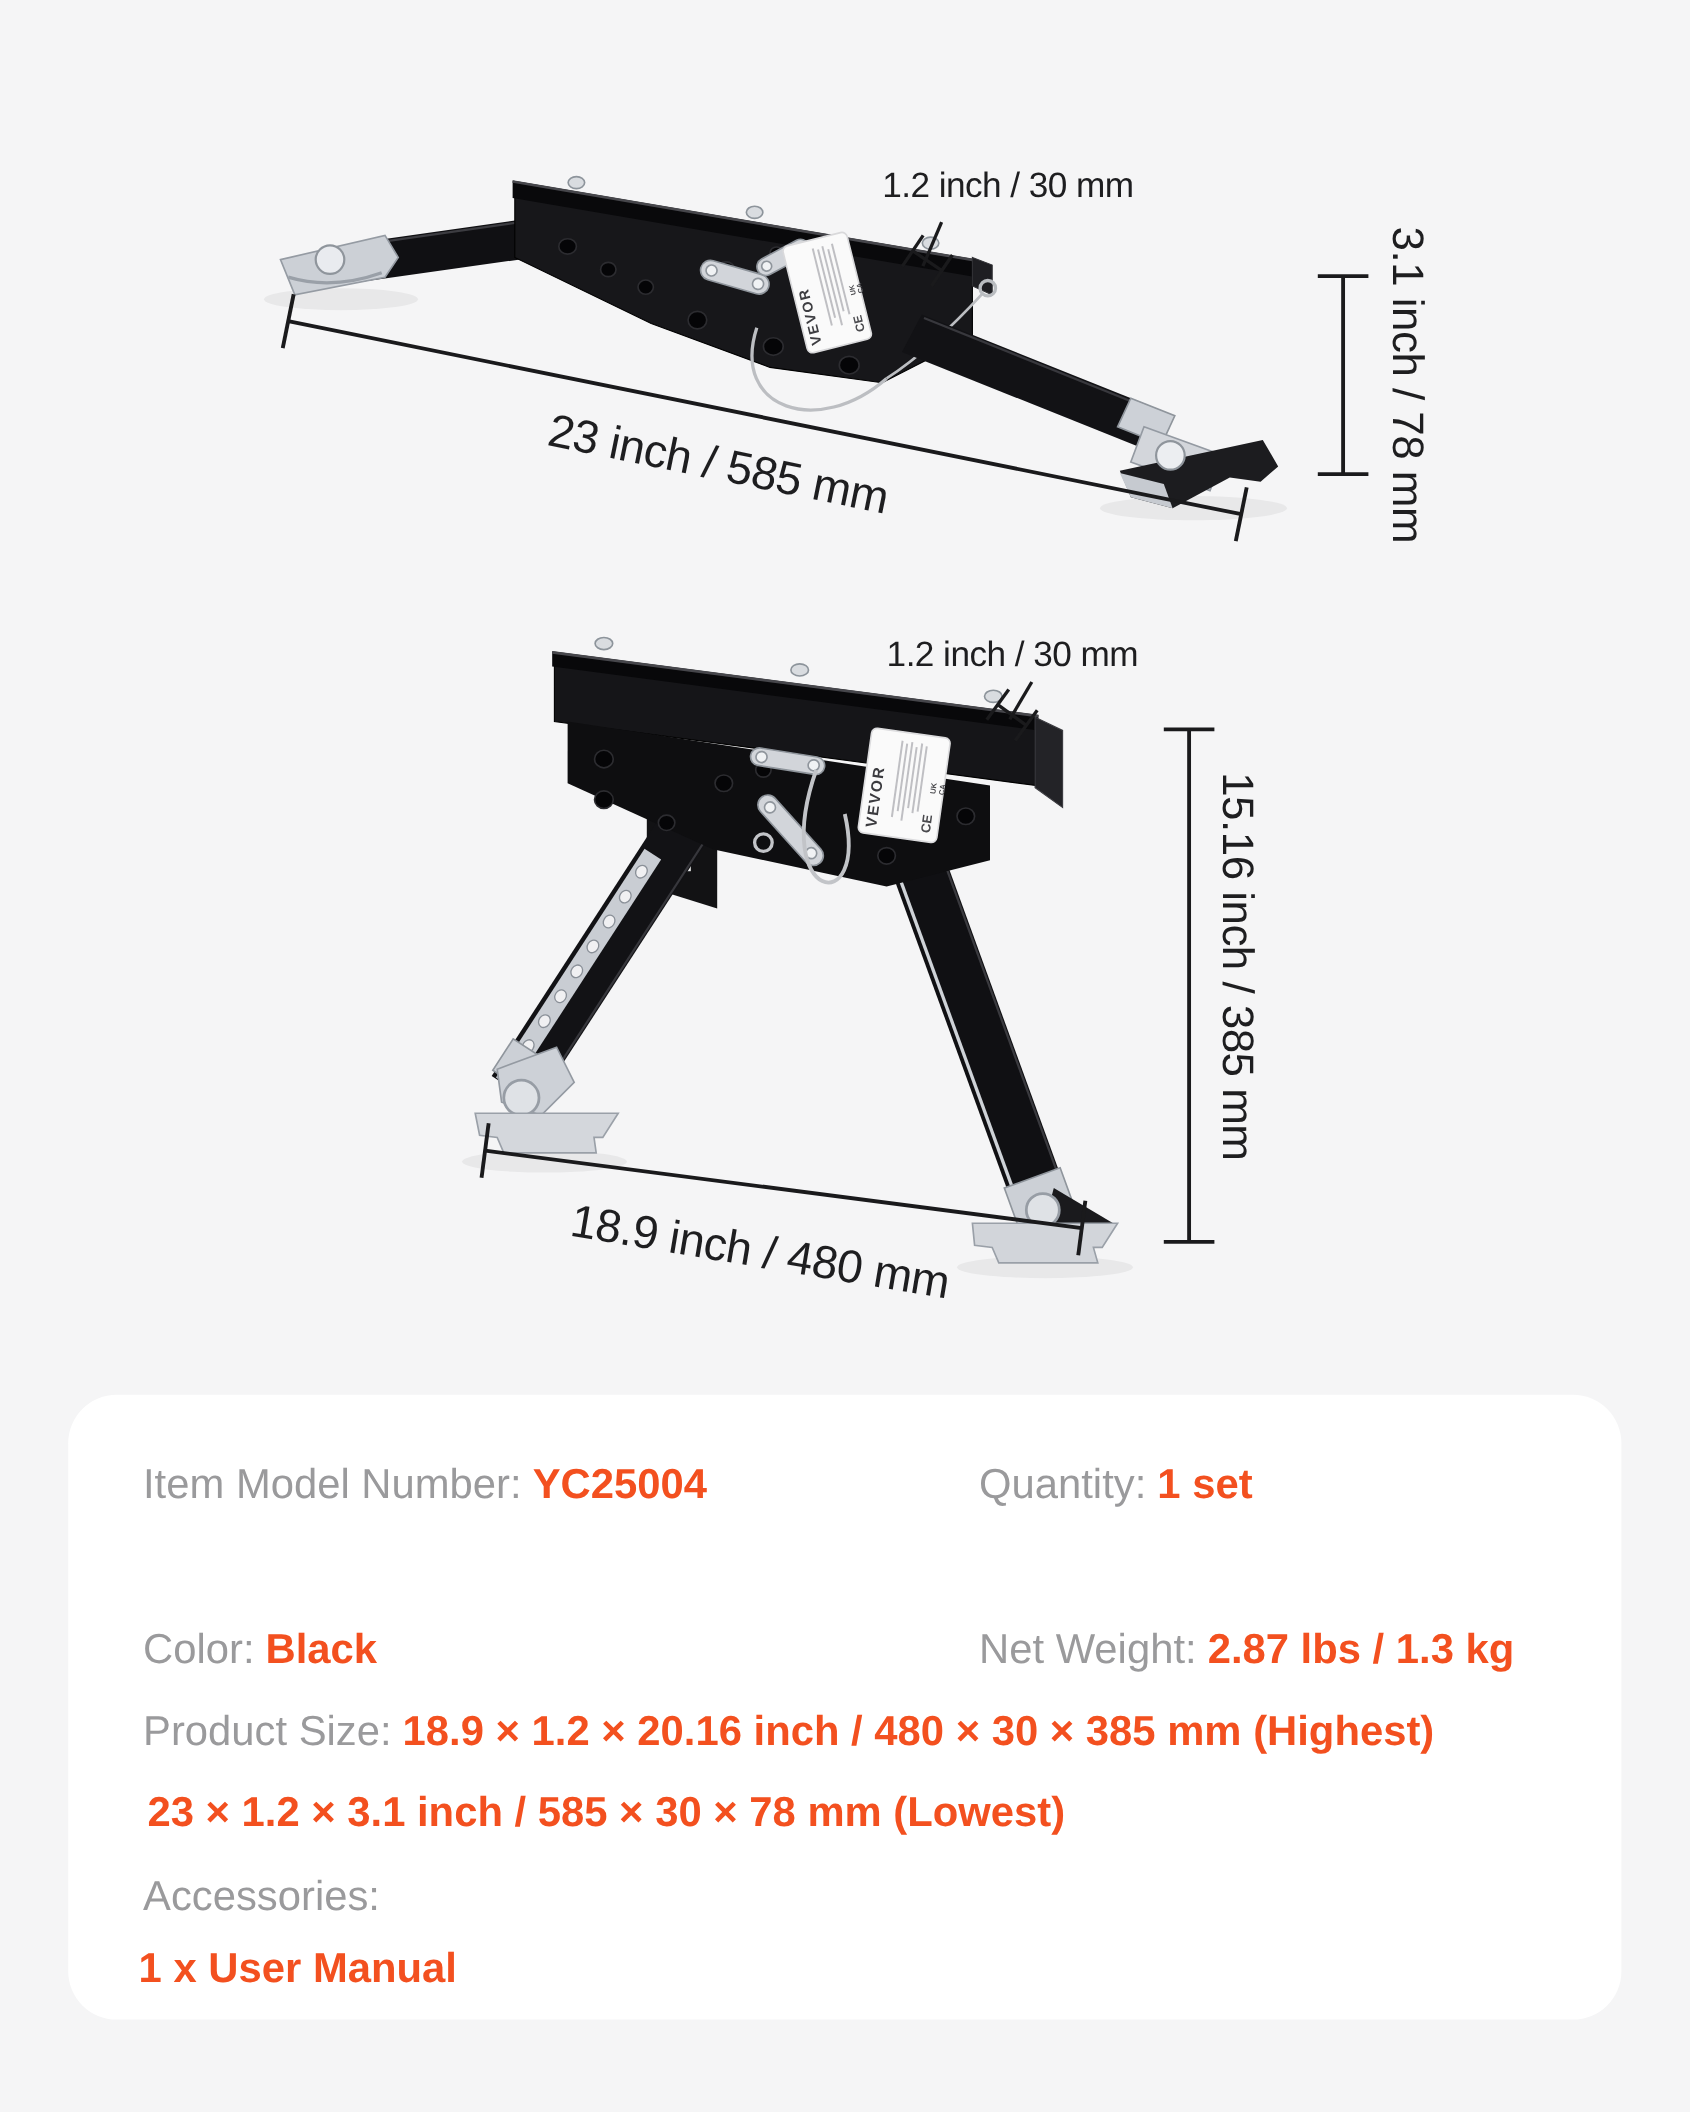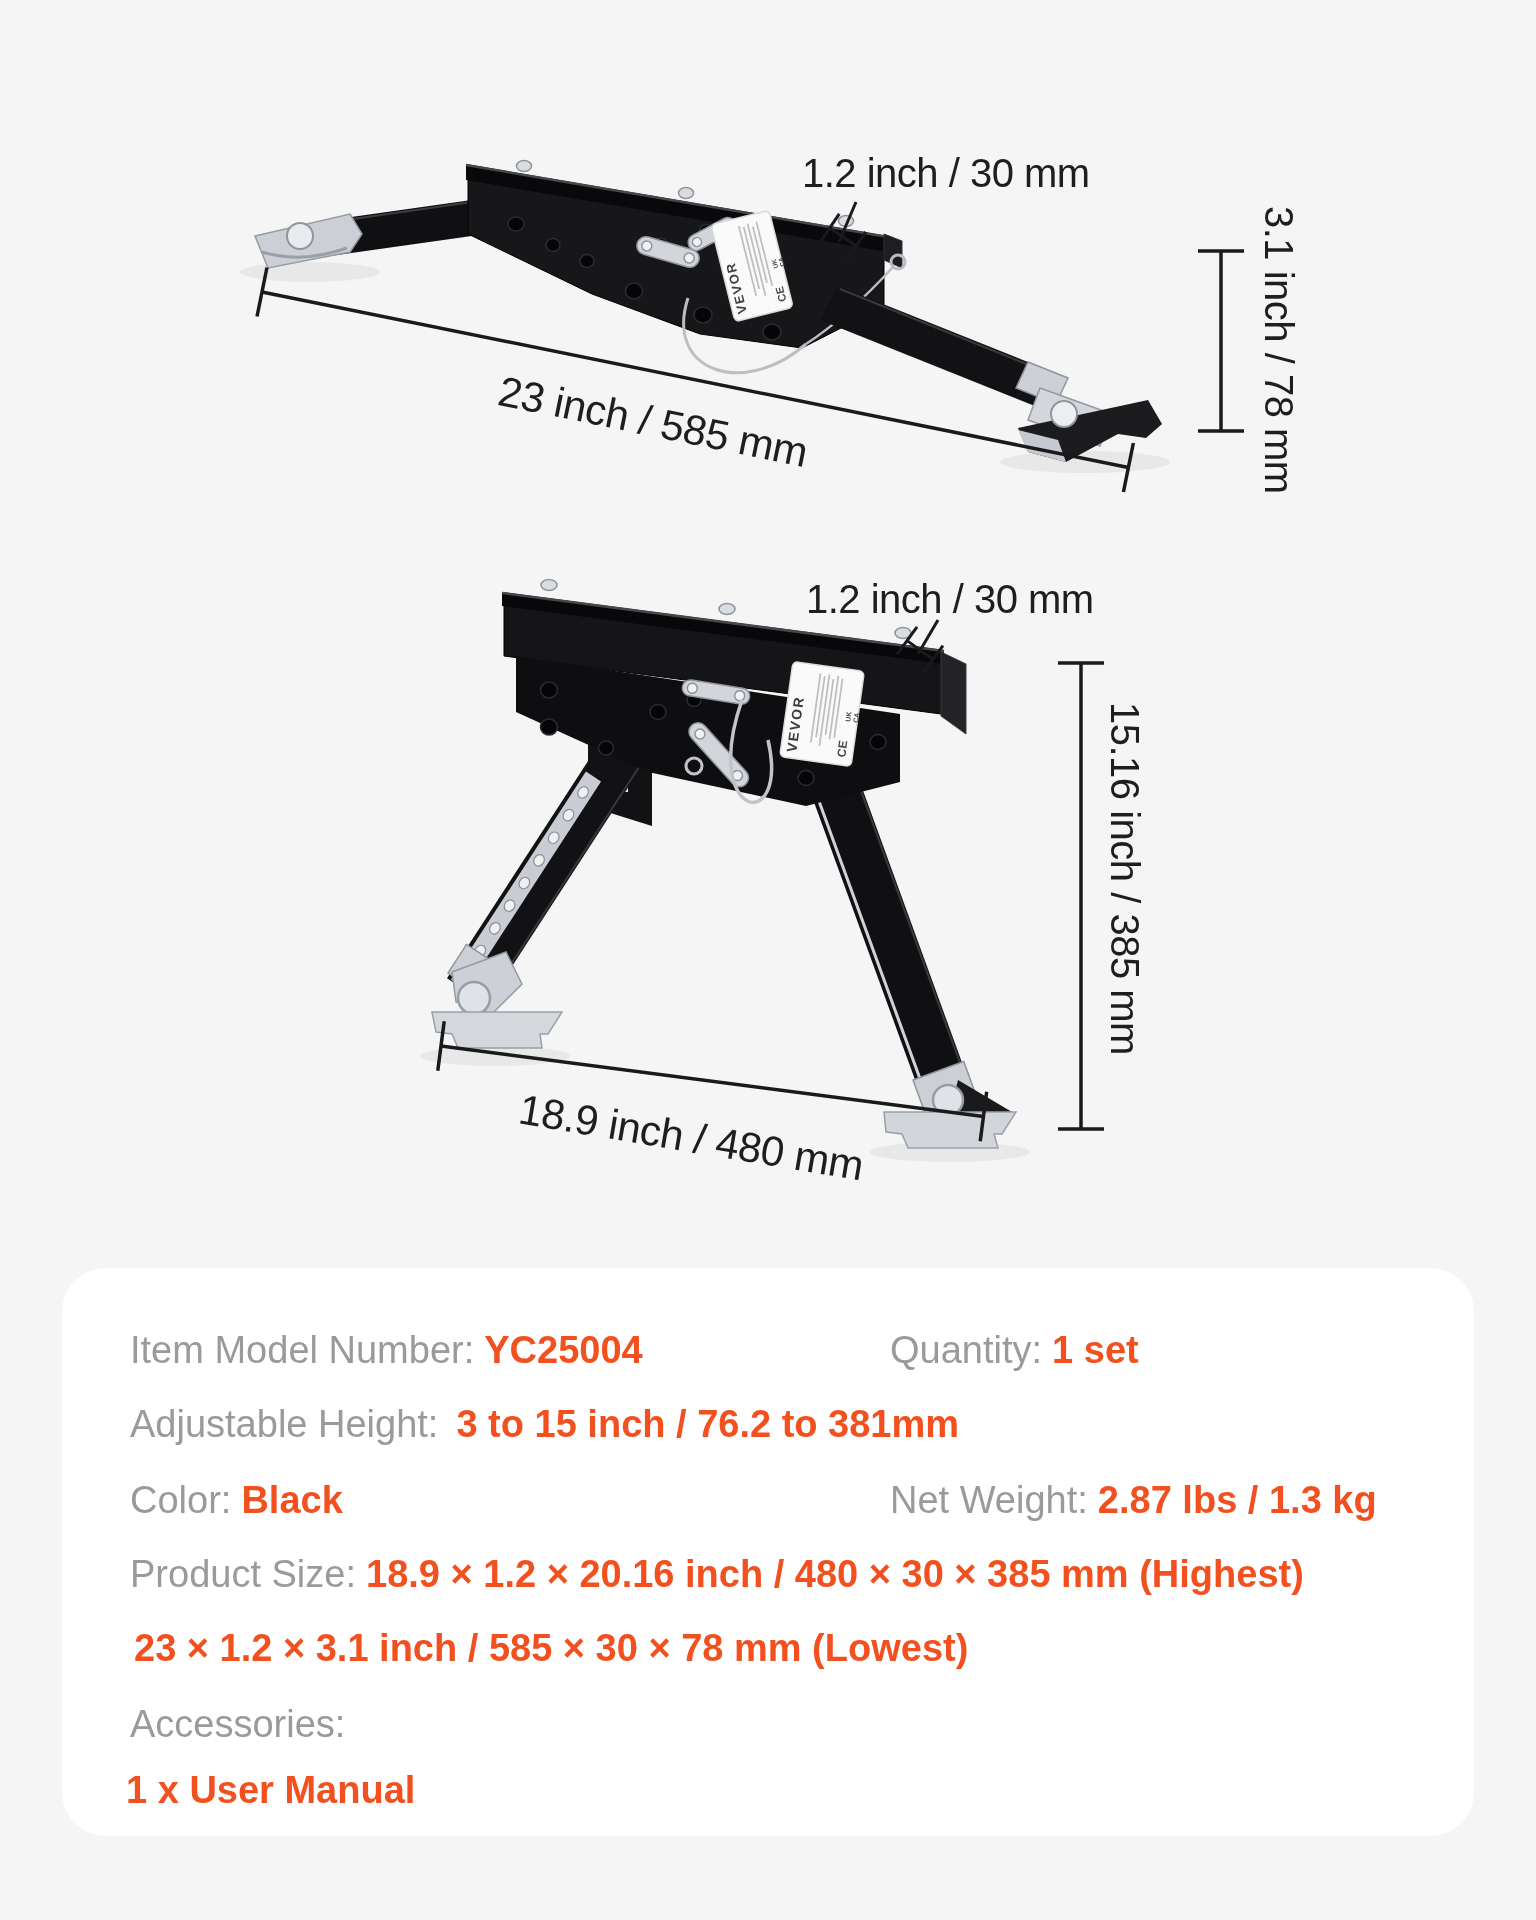--- a/index.html
+++ b/index.html
@@ -3,21 +3,21 @@
 <meta charset="utf-8">
 <style>
   :root{
     --bg:#f5f5f6; --card-bg:#ffffff; --accent:#f3501f;
     --label-gray:#9a9a9c; --dim-text:#1e1e20; --dim-line:#1a1a1c;
   }
   html,body{margin:0;padding:0;}
   body{background:var(--bg);font-family:"Liberation Sans",sans-serif;}
   .page{position:relative;width:1536px;height:1920px;background:var(--bg);overflow:hidden;}
   .art{position:absolute;left:0;top:0;}
-  .dim-label{position:absolute;font-size:40px;color:var(--dim-text);letter-spacing:-0.5px;
+  .dim-label{position:absolute;font-size:32px;color:var(--dim-text);letter-spacing:-0.5px;
              white-space:nowrap;line-height:1.15;}
   .dim-label.len{font-size:42px;width:460px;text-align:center;}
   .rot1{left:423px;top:398px;transform:rotate(11.5deg);}
   .rot2{left:461px;top:1114px;transform:rotate(9.5deg);}
   .thick1{left:802px;top:150px;}
   .thick2{left:806px;top:576px;}
   .dim-vert{position:absolute;writing-mode:vertical-rl;font-size:40px;color:var(--dim-text);
             letter-spacing:-0.5px;white-space:nowrap;line-height:1.15;}
   .vert1{left:1256px;top:206px;}
   .vert2{left:1102px;top:702px;}
@@ -264,23 +264,20 @@
 
   <div class="spec-card">
 
     <div class="spec-row" style="left:68px;top:60px;">
       <span class="lbl">Item Model Number:</span><span class="val">YC25004</span>
     </div>
     <div class="spec-row" style="left:828px;top:60px;">
       <span class="lbl">Quantity:</span><span class="val">1 set</span>
     </div>
 
-    <div class="spec-row" style="left:68px;top:134px;">
-      <span class="lbl">Adjustable Height:</span><span class="val" style="margin-left:18px;">3 to 15 inch / 76.2 to 381mm</span>
-    </div>
 
     <div class="spec-row" style="left:68px;top:210px;">
       <span class="lbl">Color:</span><span class="val">Black</span>
     </div>
     <div class="spec-row" style="left:828px;top:210px;">
       <span class="lbl">Net Weight:</span><span class="val">2.87 lbs / 1.3 kg</span>
     </div>
 
     <div class="spec-row" style="left:68px;top:284px;">
       <span class="lbl">Product Size:</span><span class="val">18.9 × 1.2 × 20.16 inch / 480 × 30 × 385 mm (Highest)</span>

